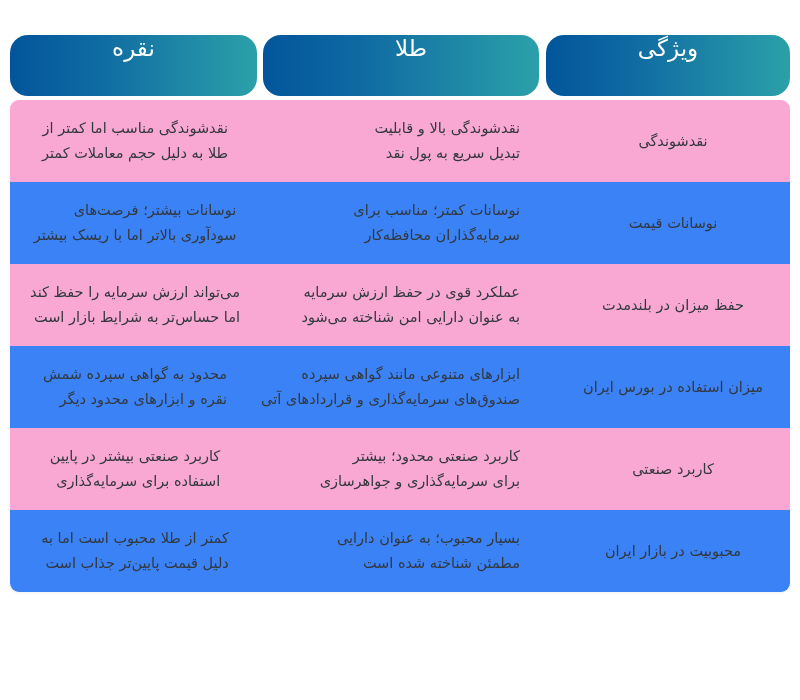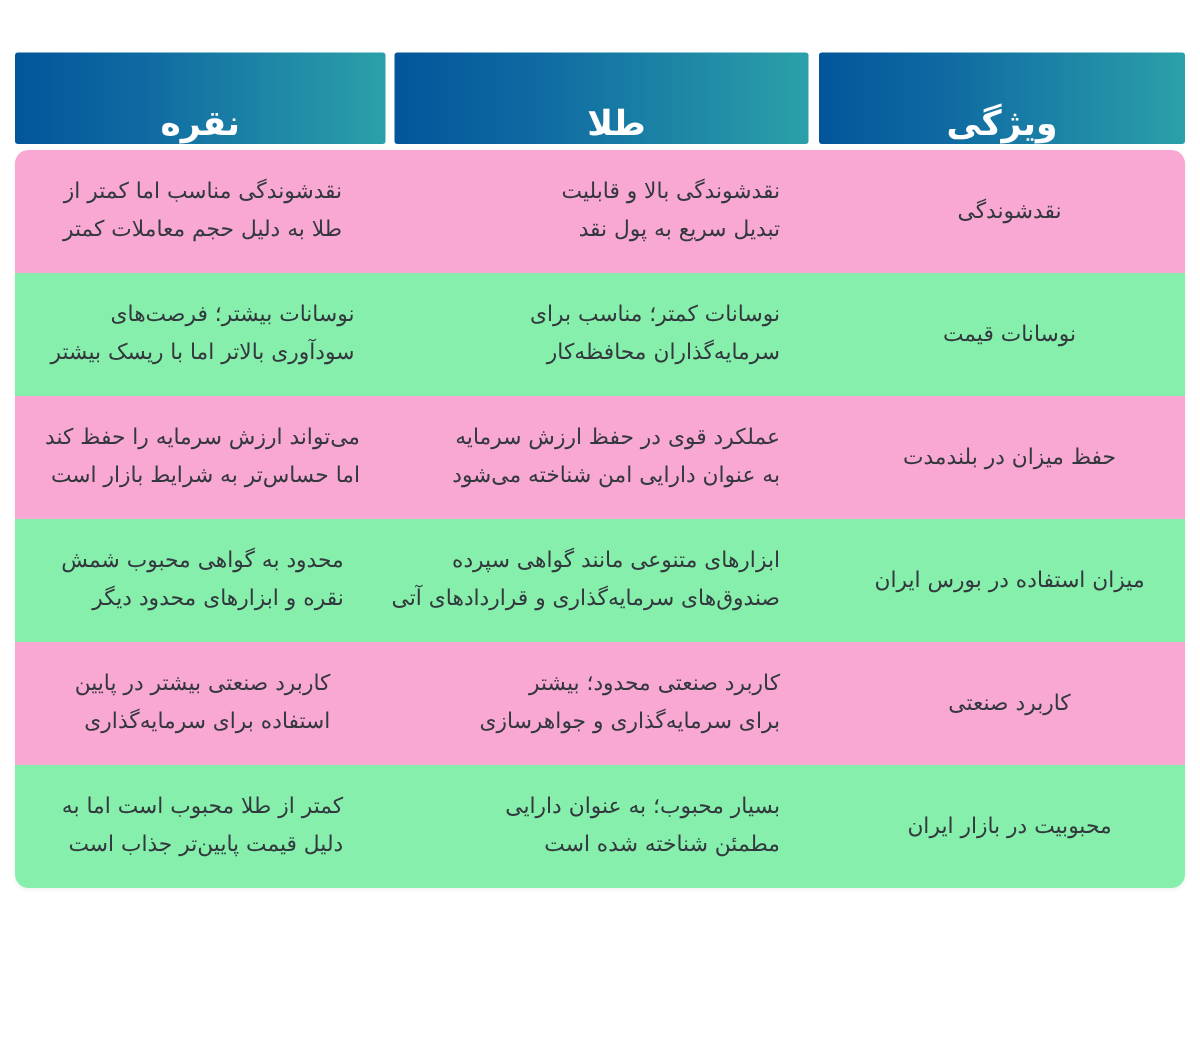--- a/index.html
+++ b/index.html
@@ -5,39 +5,39 @@
     * { box-sizing: border-box; margin: 0; padding: 0; }
     html, body {
       width: 800px; height: 700px; background: #ffffff;
       font-family: "DejaVu Sans", "Liberation Sans", sans-serif;
       overflow: hidden;
     }
     .stage { position: relative; width: 800px; height: 700px; direction: rtl; }
 
     .header-cell {
       position: absolute; top: 35px; height: 61px;
-      border-radius: 2px;
+      border-radius: 18px;
       background: linear-gradient(90deg, #02559b 0%, #0f6aa2 35%, #2ba0a9 100%);
-      display: flex; align-items: flex-end; justify-content: center;
-      color: #ffffff; font-weight: bold; font-size: 23px;
+      display: flex; align-items: flex-start; justify-content: center;
+      color: #ffffff; font-weight: normal; font-size: 23px;
     }
     .h-feature { left: 546px; width: 244px; }
     .h-gold    { left: 263px; width: 276px; padding-left: 20px; }
     .h-silver  { left: 10px;  width: 247px; }
 
     .table-body {
       position: absolute; top: 100px; left: 10px; width: 780px; height: 492px;
       border-radius: 9px; overflow: hidden;
       box-shadow: 0 1px 3px rgba(0,0,0,0.06);
     }
     .row {
       position: relative; height: 82px; width: 100%;
     }
     .row.dark  { background: #f9a8d4; }
-    .row.light { background: #86efac; }
+    .row.light { background: #3b82f6; }
 
     .cell {
       position: absolute; top: 0; height: 100%;
       display: flex; align-items: center;
       color: #32383d; font-size: 14.5px; line-height: 25px;
     }
     .cell .txt { display: block; text-align: right; direction: rtl; white-space: pre-line; }
     .c-feature { right: 0; width: 234px; justify-content: center; }
     .c-feature .txt { text-align: center; }
     .c-gold    { right: 270px; width: 260px; }
@@ -104,21 +104,21 @@
 
     <div class="row light">
       <div class="cell c-feature">
           <span class="txt">میزان استفاده در بورس ایران</span>
         </div>
       <div class="cell c-gold">
           <span class="txt">ابزارهای متنوعی مانند گواهی سپرده
 صندوق‌های سرمایه‌گذاری و قراردادهای آتی</span>
         </div>
       <div class="cell c-silver">
-          <span class="txt">محدود به گواهی محبوب شمش
+          <span class="txt">محدود به گواهی سپرده شمش
 نقره و ابزارهای محدود دیگر</span>
         </div>
     </div>
 
     <div class="row dark">
       <div class="cell c-feature">
           <span class="txt">کاربرد صنعتی</span>
         </div>
       <div class="cell c-gold">
           <span class="txt">کاربرد صنعتی محدود؛ بیشتر

